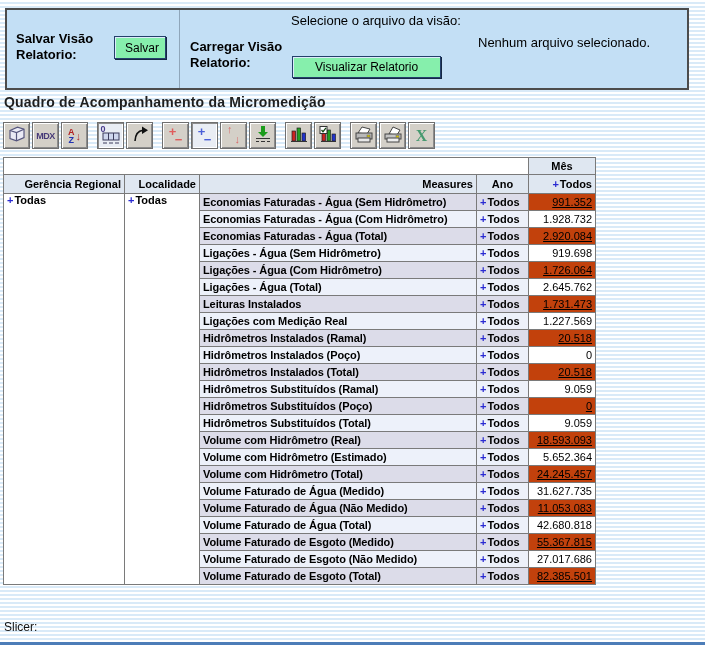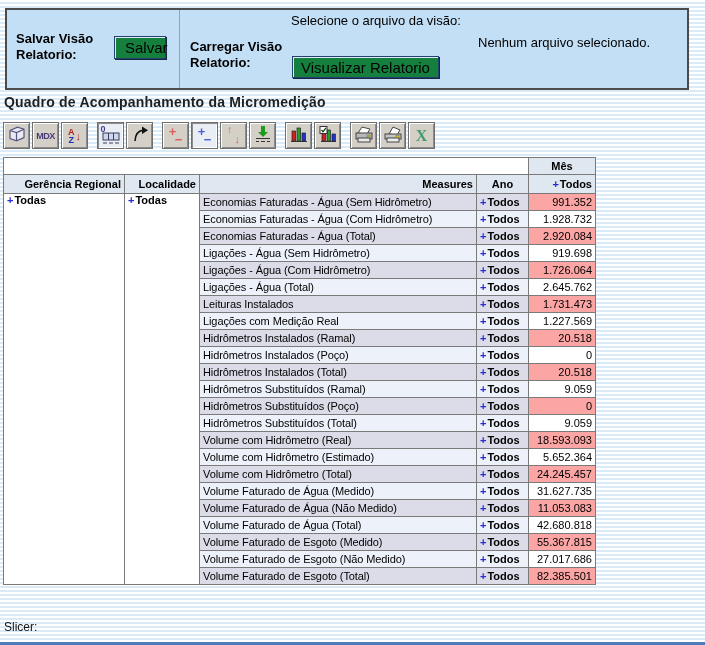--- a/index.html
+++ b/index.html
@@ -7,24 +7,24 @@
     width:705px;height:645px;position:relative;overflow:hidden;
     background:repeating-linear-gradient(180deg,#ffffff 0 2px,#d9eaf8 2px 4px);
     font-family:"Liberation Sans",sans-serif;color:#000;
   }
   
   .top-box{position:absolute;left:5px;top:8px;width:680px;height:78px;
     background:#c3dff5;border:2px solid #4c4c4c;}
   .top-divider{position:absolute;left:172px;top:0;width:1px;height:100%;background:#8fa6ba;}
   .save-label{position:absolute;left:9px;top:21px;width:100px;font-size:13px;font-weight:bold;line-height:16px;}
   .load-label{position:absolute;left:183px;top:29px;width:104px;font-size:13px;font-weight:bold;line-height:16px;}
-  .win-btn{position:absolute;background:#15803d;border:1px solid #24406b;box-shadow:1px 1px 0 #152743, inset 1px 1px 0 #dcebfb;
-    font-family:"Liberation Sans",sans-serif;font-size:15px;color:#000;padding:2px 10px;cursor:pointer;}
+  .win-btn{position:absolute;background:#86efac;border:1px solid #24406b;box-shadow:1px 1px 0 #152743, inset 1px 1px 0 #dcebfb;
+    font-family:"Liberation Sans",sans-serif;font-size:12px;color:#000;padding:2px 10px;cursor:pointer;}
   .save-btn{left:107px;top:26px;width:52px;height:23px;}
-  .view-btn{left:285px;top:46px;height:22px;padding:2px 8px;}
+  .view-btn{left:285px;top:46px;height:22px;padding:2px 22px;}
   .file-prompt{position:absolute;left:284px;top:3px;font-size:13px;}
   .file-btn{position:absolute;left:285px;top:19px;width:177px;height:25px;
     background:linear-gradient(#f7f7f7,#dddddd);border:1px solid #8a8a8a;border-radius:3px;
     font-family:"Liberation Sans",sans-serif;font-size:13px;color:#1a1a1a;white-space:nowrap;overflow:hidden;cursor:pointer;}
   .file-status{position:absolute;left:471px;top:25px;font-size:13px;}
   
   .heading{position:absolute;left:4px;top:94px;font-size:14px;font-weight:bold;color:#1f1f1f;letter-spacing:.2px;}
   
   .toolbar{position:absolute;left:3px;top:122px;display:flex;align-items:flex-start;}
   .tb{width:27px;height:27px;background:#d4d0c8;border:1px solid #6f6f6f;
@@ -51,25 +51,25 @@
     border:1px solid #4d4d4d;background:#fff;padding-left:35px;}
   .pivot td,.pivot th{border:1px solid #7a7a7a;height:16px;padding:0 3px;white-space:nowrap;overflow:hidden;}
   .pivot tr.toprow td, .pivot tr.toprow th{height:16px;}
   .pivot tr.headrow th{height:18px;}
   .corner{background:#ffffff;}
   .colhead{background:#dfe7f1;font-weight:bold;color:#000;}
   .h-right{text-align:right;padding-right:4px;}
   .h-left{text-align:right;}
   .h-center{text-align:center;}
   .rowhead{background:#ffffff;vertical-align:top;font-weight:bold;text-align:left;padding:1px 2px;}
-  .measure{font-weight:normal;text-align:left;padding-left:3px;letter-spacing:-0.1px;}
+  .measure{font-weight:bold;text-align:left;padding-left:3px;letter-spacing:-0.1px;}
   .ano-cell{font-weight:bold;text-align:left;padding-left:2px;}
   .m-odd{background:#dcdce9;} .m-even{background:#edf1fa;}
   .val{text-align:right;padding-right:2px;}
-  .v-odd{background:#fca5a5;} .v-even{background:#ffffff;}
+  .v-odd{background:#c2410c;text-decoration:underline;} .v-even{background:#ffffff;}
   .plus{color:#2a2ad2;font-weight:bold;margin-right:1px;}
   
   .slicer{position:absolute;left:4px;top:620px;font-size:12px;color:#111;}
   .bottom-line{position:absolute;left:0;top:642px;width:705px;height:3px;background:#4d7db8;}
 </style>
 </head>
 <body>
 
 <div class="top-box">
   <div class="top-divider"></div>

